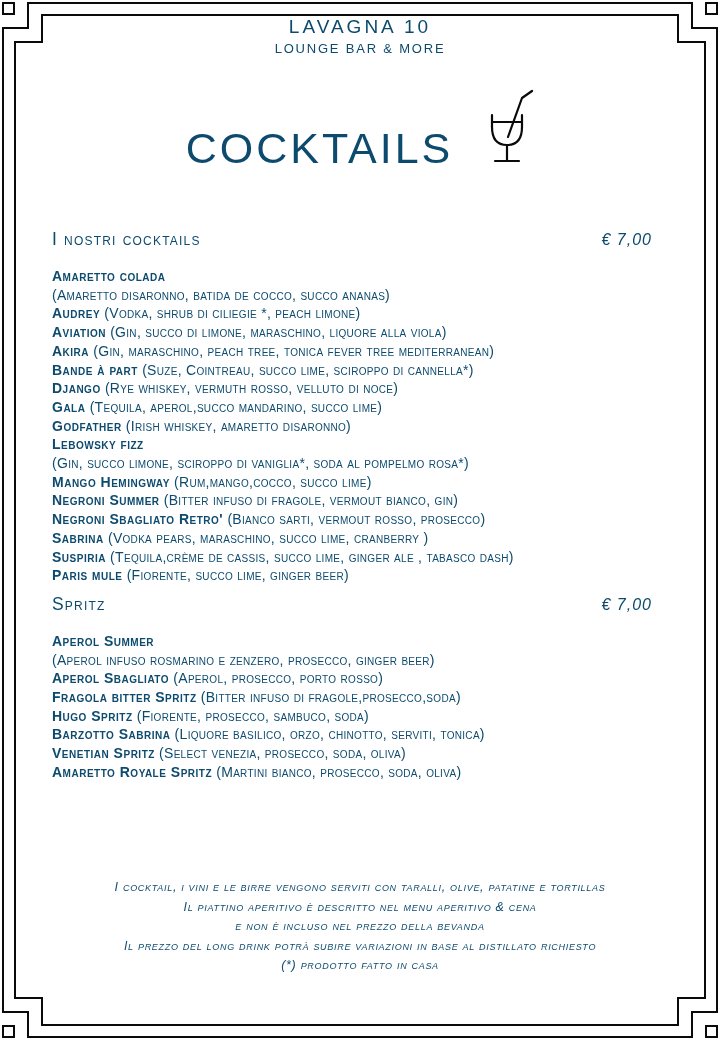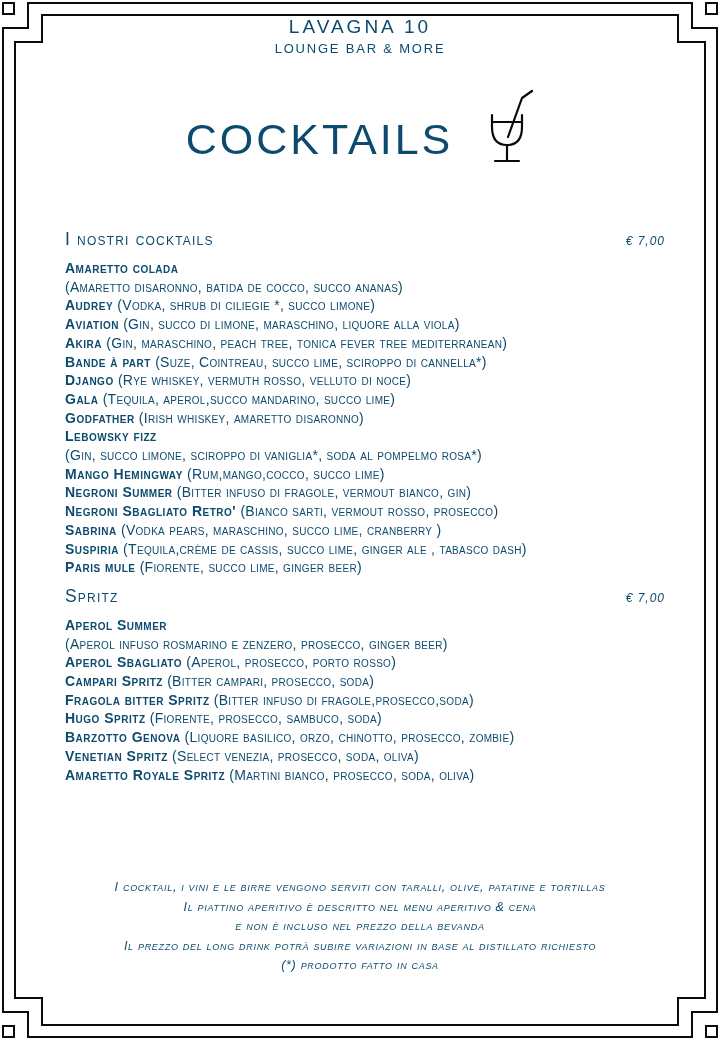--- a/index.html
+++ b/index.html
@@ -8,31 +8,31 @@
     font-family:"Liberation Sans",sans-serif;font-variant:small-caps;overflow:hidden;
     margin:0 auto;
   }
   .frame{position:absolute;left:0;top:0;width:720px;height:1040px;}
   .frame path,.frame rect{fill:none;stroke:#0a0a0a;stroke-width:2;}
 
   .header{position:absolute;top:15px;left:0;right:0;text-align:center;}
   .brand{font-size:19px;letter-spacing:3px;line-height:24px;font-weight:400;}
   .tagline{font-size:13px;letter-spacing:1.8px;line-height:14px;margin-top:3px;}
 
-  .title-row{position:absolute;top:88px;left:0;right:0;display:flex;justify-content:center;align-items:flex-start;gap:31px;}
+  .title-row{position:absolute;top:88px;left:0;right:0;display:flex;justify-content:center;align-items:flex-end;gap:31px;}
   .title{font-size:43px;letter-spacing:3px;line-height:1;margin:30px 0 0;font-weight:400;}
   .glass{width:50px;height:82px;}
   .glass path{fill:none;stroke:#0a0a0a;stroke-width:2.2;stroke-linecap:round;stroke-linejoin:round;}
 
-  .menu{position:absolute;top:228px;left:65px;width:600px;}
+  .menu{position:absolute;top:228px;left:52px;width:600px;}
   .menu-section + .menu-section{margin-top:8px;}
   .sec-head{display:flex;justify-content:space-between;align-items:baseline;line-height:22px;}
   .sec-title{font-size:17.5px;letter-spacing:1.2px;}
-  .sec-price{font-size:12px;font-style:italic;letter-spacing:1px;}
-  .items{margin-top:7px;}
+  .sec-price{font-size:16px;font-style:italic;letter-spacing:1px;}
+  .items{margin-top:16px;}
   .item{font-size:14px;line-height:18.7px;letter-spacing:.3px;white-space:nowrap;}
   .item-name{font-weight:700;letter-spacing:.5px;}
 
   .notes{position:absolute;top:878px;left:15px;right:15px;text-align:center;font-style:italic;}
   .note{font-size:12.5px;line-height:19.5px;letter-spacing:.7px;white-space:nowrap;}
 
   .footer{position:absolute;top:1003px;left:0;right:0;text-align:center;font-size:11.5px;letter-spacing:.8px;}
   .f-brand{font-weight:700;}
   .f-addr{margin-left:4px;}
 </style>
@@ -67,21 +67,21 @@
   </div>
 
   <main class="menu" id="menu">
       <section class="menu-section">
         <div class="sec-head">
           <span class="sec-title">I nostri cocktails</span>
           <span class="sec-price">€ 7,00</span>
         </div>
         <div class="items">
           <div class="item"><span class="item-name">Amaretto colada</span><br><span class="item-ing">(Amaretto disaronno, batida de cocco, succo ananas)</span></div>
-          <div class="item"><span class="item-name">Audrey</span> <span class="item-ing">(Vodka, shrub di ciliegie *, succo limone)</span></div>
+          <div class="item"><span class="item-name">Audrey</span> <span class="item-ing">(Vodka, shrub di ciliegie *, peach limone)</span></div>
           <div class="item"><span class="item-name">Aviation</span> <span class="item-ing">(Gin, succo di limone, maraschino, liquore alla viola)</span></div>
           <div class="item"><span class="item-name">Akira</span> <span class="item-ing">(Gin, maraschino, peach tree, tonica fever tree mediterranean)</span></div>
           <div class="item"><span class="item-name">Bande à part</span> <span class="item-ing">(Suze, Cointreau, succo lime, sciroppo di cannella*)</span></div>
           <div class="item"><span class="item-name">Django</span> <span class="item-ing">(Rye whiskey, vermuth rosso, velluto di noce)</span></div>
           <div class="item"><span class="item-name">Gala</span> <span class="item-ing">(Tequila, aperol,succo mandarino, succo lime)</span></div>
           <div class="item"><span class="item-name">Godfather</span> <span class="item-ing">(Irish whiskey, amaretto disaronno)</span></div>
           <div class="item"><span class="item-name">Lebowsky fizz</span><br><span class="item-ing">(Gin, succo limone, sciroppo di vaniglia*, soda al pompelmo rosa*)</span></div>
           <div class="item"><span class="item-name">Mango Hemingway</span> <span class="item-ing">(Rum,mango,cocco, succo lime)</span></div>
           <div class="item"><span class="item-name">Negroni Summer</span> <span class="item-ing">(Bitter infuso di fragole, vermout bianco, gin)</span></div>
           <div class="item"><span class="item-name">Negroni Sbagliato Retro'</span> <span class="item-ing">(Bianco sarti, vermout rosso, prosecco)</span></div>
@@ -91,24 +91,23 @@
         </div>
       </section>
       <section class="menu-section">
         <div class="sec-head">
           <span class="sec-title">Spritz</span>
           <span class="sec-price">€ 7,00</span>
         </div>
         <div class="items">
           <div class="item"><span class="item-name">Aperol Summer</span><br><span class="item-ing">(Aperol infuso rosmarino e zenzero, prosecco, ginger beer)</span></div>
           <div class="item"><span class="item-name">Aperol Sbagliato</span> <span class="item-ing">(Aperol, prosecco, porto rosso)</span></div>
-          <div class="item"><span class="item-name">Campari Spritz</span> <span class="item-ing">(Bitter campari, prosecco, soda)</span></div>
           <div class="item"><span class="item-name">Fragola bitter Spritz</span> <span class="item-ing">(Bitter infuso di fragole,prosecco,soda)</span></div>
           <div class="item"><span class="item-name">Hugo Spritz</span> <span class="item-ing">(Fiorente, prosecco, sambuco, soda)</span></div>
-          <div class="item"><span class="item-name">Barzotto Genova</span> <span class="item-ing">(Liquore basilico, orzo, chinotto, prosecco, zombie)</span></div>
+          <div class="item"><span class="item-name">Barzotto Sabrina</span> <span class="item-ing">(Liquore basilico, orzo, chinotto, serviti, tonica)</span></div>
           <div class="item"><span class="item-name">Venetian Spritz</span> <span class="item-ing">(Select venezia, prosecco, soda, oliva)</span></div>
           <div class="item"><span class="item-name">Amaretto Royale Spritz</span> <span class="item-ing">(Martini bianco, prosecco, soda, oliva)</span></div>
         </div>
       </section>
     </main>
 
   <div class="notes" id="notes">
       <div class="note">I cocktail, i vini e le birre vengono serviti con taralli, olive, patatine e tortillas</div>
       <div class="note">Il piattino aperitivo è descritto nel menu aperitivo &amp; cena</div>
       <div class="note">e non è incluso nel prezzo della bevanda</div>

